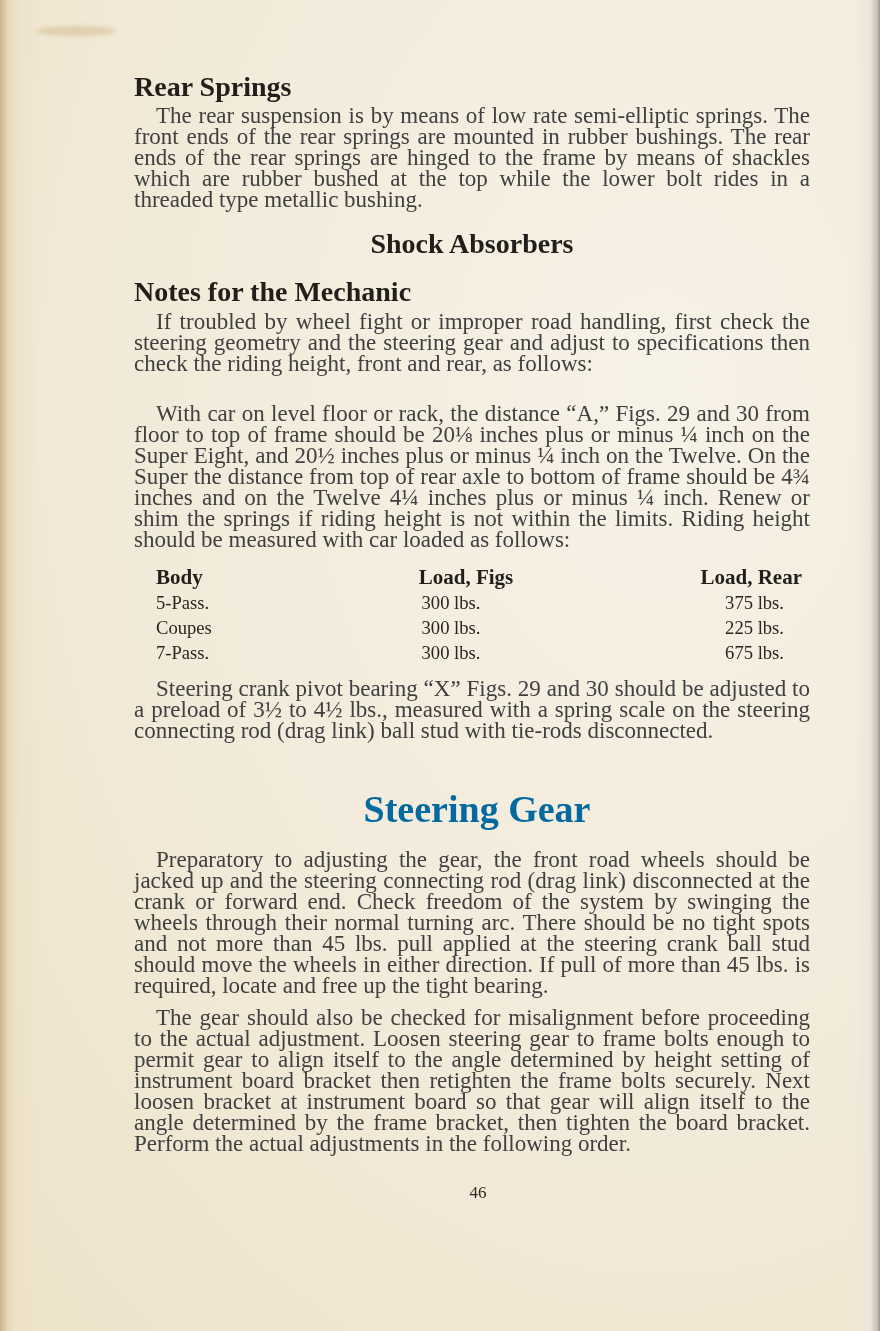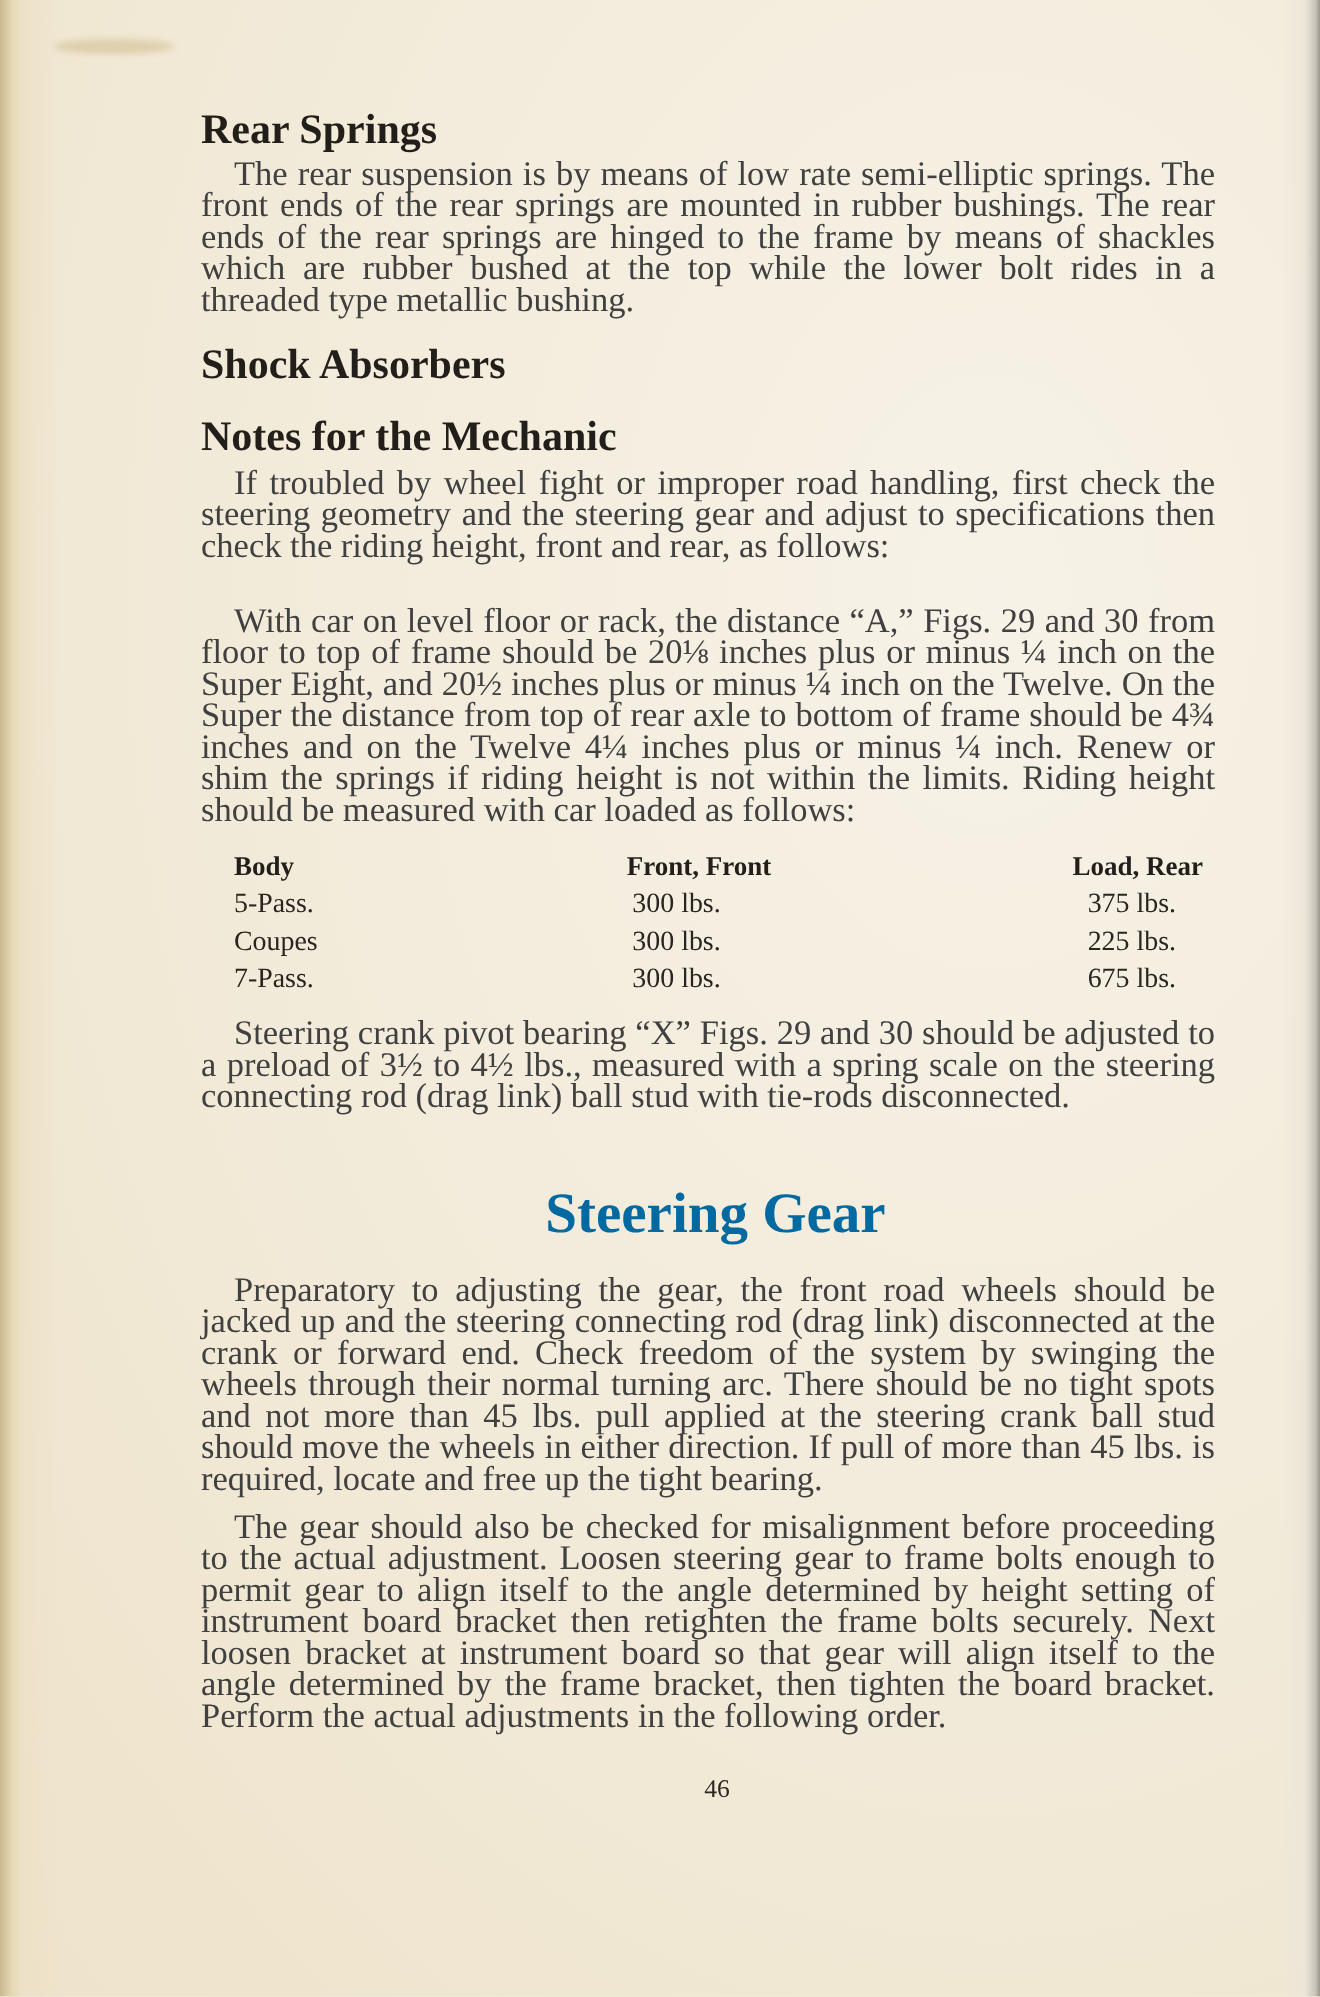--- a/index.html
+++ b/index.html
@@ -50,36 +50,36 @@
     p {
       margin: 0;
       font-size: 23px;
       line-height: 21px;
       text-align: justify;
       text-indent: 22px;
       color: #404040;
     }
     .sec-rear h2 { margin-bottom: 3px; }
     .sec-shock { margin-top: 19px; }
-    .sec-shock h2 { margin-bottom: 3px; }
+    .sec-shock h2 { margin-bottom: 3px; text-align: center; }
     .sec-notes { margin-top: 18px; }
     .sec-notes h2 { margin-bottom: 4px; }
     .p-riding { margin-top: 29px; }
     .caution-label { font-weight: bold; }
 
     table.loads {
       margin-top: 14px;
       margin-left: 22px;
       border-collapse: collapse;
       width: 646px;
       font-size: 18.6px;
     }
     table.loads th {
       font-weight: bold;
-      font-size: 18px;
+      font-size: 21px;
       line-height: 26px;
       padding: 0;
       color: #221e1a;
     }
     table.loads td {
       line-height: 25px;
       padding: 0;
     }
     table.loads .c-body { text-align: left; width: 180px; }
     table.loads .c-front { text-align: center; width: 230px; }
@@ -130,21 +130,21 @@
 
   <section class="sec-notes">
     <h2>Notes for the Mechanic</h2>
     <p>If troubled by wheel fight or improper road handling, first check the steering geometry and the steering gear and adjust to specifications then check the riding height, front and rear, as follows:</p>
     <p class="p-riding">With car on level floor or rack, the distance “A,” Figs. 29 and 30 from floor to top of frame should be 20⅛ inches plus or minus ¼ inch on the Super Eight, and 20½ inches plus or minus ¼ inch on the Twelve. On the Super the distance from top of rear axle to bottom of frame should be 4¾ inches and on the Twelve 4¼ inches plus or minus ¼ inch. Renew or shim the springs if riding height is not within the limits. Riding height should be measured with car loaded as follows:</p>
 
     <table class="loads">
       <thead>
         <tr>
           <th class="c-body">Body</th>
-          <th class="c-front">Front, Front</th>
+          <th class="c-front">Load, Figs</th>
           <th class="c-rear">Load, Rear</th>
         </tr>
       </thead>
       <tbody>
         <tr>
           <td class="c-body">5-Pass.</td>
           <td class="c-front">300 lbs.</td>
           <td class="c-rear">375 lbs.</td>
         </tr>
         <tr>

